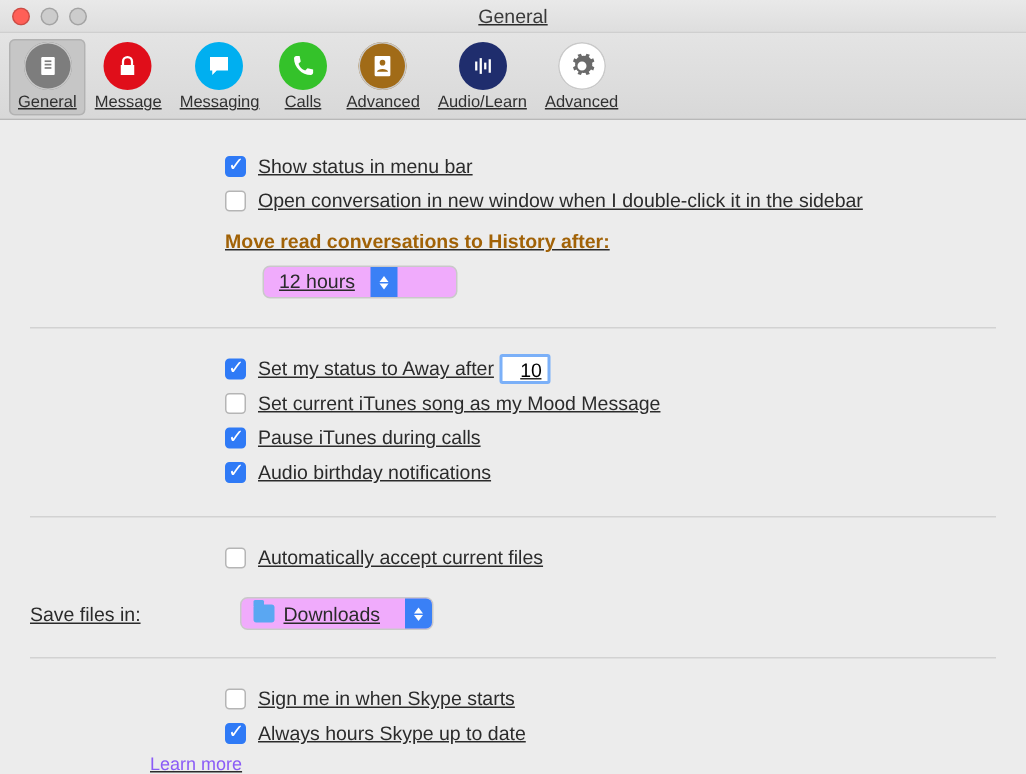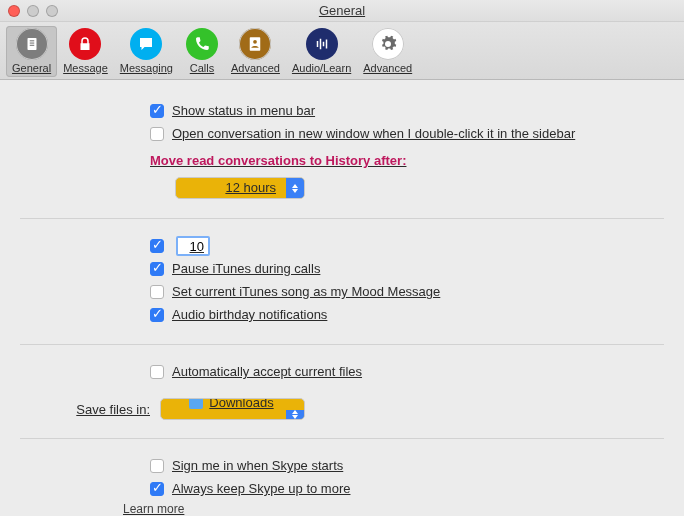--- a/index.html
+++ b/index.html
@@ -14,37 +14,37 @@
   .toolbar { display: flex; gap: 0; padding: 4px 6px 2px 6px; background: linear-gradient(#e4e4e4, #d8d8d8); border-bottom: 1px solid #b8b8b8; }
   .tab { display: flex; flex-direction: column; align-items: center; justify-content: flex-start; padding: 2px 6px 3px 6px; border-radius: 4px; cursor: default; min-width: 46px; }
   .tab.selected { background: #c6c6c6; box-shadow: inset 0 0 0 1px #b2b2b2; }
   .tab .circle { width: 32px; height: 32px; border-radius: 50%; display: flex; align-items: center; justify-content: center; margin-bottom: 2px; }
   .tab .label { font-size: 11px; color: #303030; }
   .circle svg { width: 18px; height: 18px; fill: #fff; }
   .content { padding: 14px 20px 18px 20px; }
   .group { border-top: 1px solid #d2d2d2; padding: 14px 0 16px 0; }
   .group:first-child { border-top: none; padding-top: 4px; }
   .row { display: flex; align-items: center; margin: 3px 0 3px 130px; line-height: 20px; }
-  .row.indent-label { margin-left: 130px; font-weight: 600; font-size: 13px; color: #be185d; padding-top: 4px; padding-bottom: 2px; }
+  .row.indent-label { margin-left: 130px; font-weight: 600; font-size: 13px; color: #a16207; padding-top: 4px; padding-bottom: 2px; }
   .chk { appearance: none; width: 14px; height: 14px; border: 1px solid #b5b5b5; border-radius: 3px; background: #fff; margin-right: 8px; position: relative; flex: 0 0 auto; }
   .chk:checked { background: #2f7af6; border-color: #2f7af6; }
   .chk:checked::after { content: ""; position: absolute; left: 2px; top: -1px; width: 8px; height: 10px; background: none; }
   .chk:checked::before { content: "✓"; position: absolute; left: 1px; top: -3px; font-size: 13px; color: #fff; }
-  .select { display: inline-flex; align-items: center; background: #eab308; border: 1px solid #c9c9c9; border-radius: 5px; height: 22px; overflow: hidden; justify-content: flex-end; }
+  .select { display: inline-flex; align-items: center; background: #f0abfc; border: 1px solid #c9c9c9; border-radius: 5px; height: 22px; overflow: hidden; }
   .select .sel-text { padding: 0 10px; font-size: 13px; }
   .select .sel-caret { width: 18px; height: 22px; background: #3a80f6; display: flex; align-items: center; justify-content: center; flex-direction: column; gap: 1px; }
   .select .sel-caret .tri { width: 0; height: 0; border-left: 3px solid transparent; border-right: 3px solid transparent; }
   .select .sel-caret .up { border-bottom: 4px solid #fff; }
   .select .sel-caret .dn { border-top: 4px solid #fff; }
-  .select.wide { width: 145px; flex-direction: column; }
+  .select.wide { width: 129px; }
   .numfield { width: 34px; height: 20px; border: 2px solid #7bb0f8; border-radius: 2px; background: #fff; text-align: right; padding: 0 4px; font-size: 13px; margin: 0 4px; outline: none; }
-  .link { color: #404040; font-size: 12px; margin-left: 103px; margin-top: 2px; cursor: pointer; }
+  .link { color: #8b5cf6; font-size: 12px; margin-left: 80px; margin-top: 2px; cursor: pointer; }
   .row2 { display: flex; align-items: center; margin: 2px 0; }
   .sideform { display: flex; align-items: center; }
-  .sideform .lbl { width: 140px; text-align: right; padding-right: 10px; font-size: 13px; }
+  .sideform .lbl { width: 140px; text-align: left; padding-right: 10px; font-size: 13px; }
   .folder-icon { width: 14px; height: 12px; background: #5aa7f2; border-radius: 2px; margin-right: 6px; display: inline-block; position: relative; }
   .folder-icon::before { content: ""; position: absolute; top: -3px; left: 0; width: 7px; height: 4px; background: #5aa7f2; border-radius: 1px 1px 0 0; }
 </style>
 </head>
 <body>
 
 <div class="window">
 
   <div class="titlebar">
     <div class="traffic">
@@ -141,29 +141,30 @@
               <span class="tri up"></span>
               <span class="tri dn"></span>
             </span>
         </div>
       </div>
     </div>
 
     <div class="group">
       <div class="row">
         <input type="checkbox" class="chk" checked="" style="">
+        <span>Set my status to Away after</span>
         <input class="numfield" value="10" style="">
       </div>
       <div class="row">
+        <input type="checkbox" class="chk" style="">
+        <span>Set current iTunes song as my Mood Message</span>
+      </div>
+      <div class="row">
         <input type="checkbox" class="chk" checked="" style="">
         <span>Pause iTunes during calls</span>
-      </div>
-      <div class="row">
-        <input type="checkbox" class="chk" style="">
-        <span>Set current iTunes song as my Mood Message</span>
       </div>
       <div class="row">
         <input type="checkbox" class="chk" checked="" style="">
         <span>Audio birthday notifications</span>
       </div>
     </div>
 
     <div class="group">
       <div class="row">
         <input type="checkbox" class="chk" style="">
@@ -184,19 +185,19 @@
       </div>
     </div>
 
     <div class="group">
       <div class="row">
         <input type="checkbox" class="chk" style="">
         <span>Sign me in when Skype starts</span>
       </div>
       <div class="row">
         <input type="checkbox" class="chk" checked="" style="">
-        <span>Always keep Skype up to more</span>
+        <span>Always hours Skype up to date</span>
       </div>
       <div class="link">Learn more</div>
     </div>
 
   </div>
 </div>
 
 </body></html>

